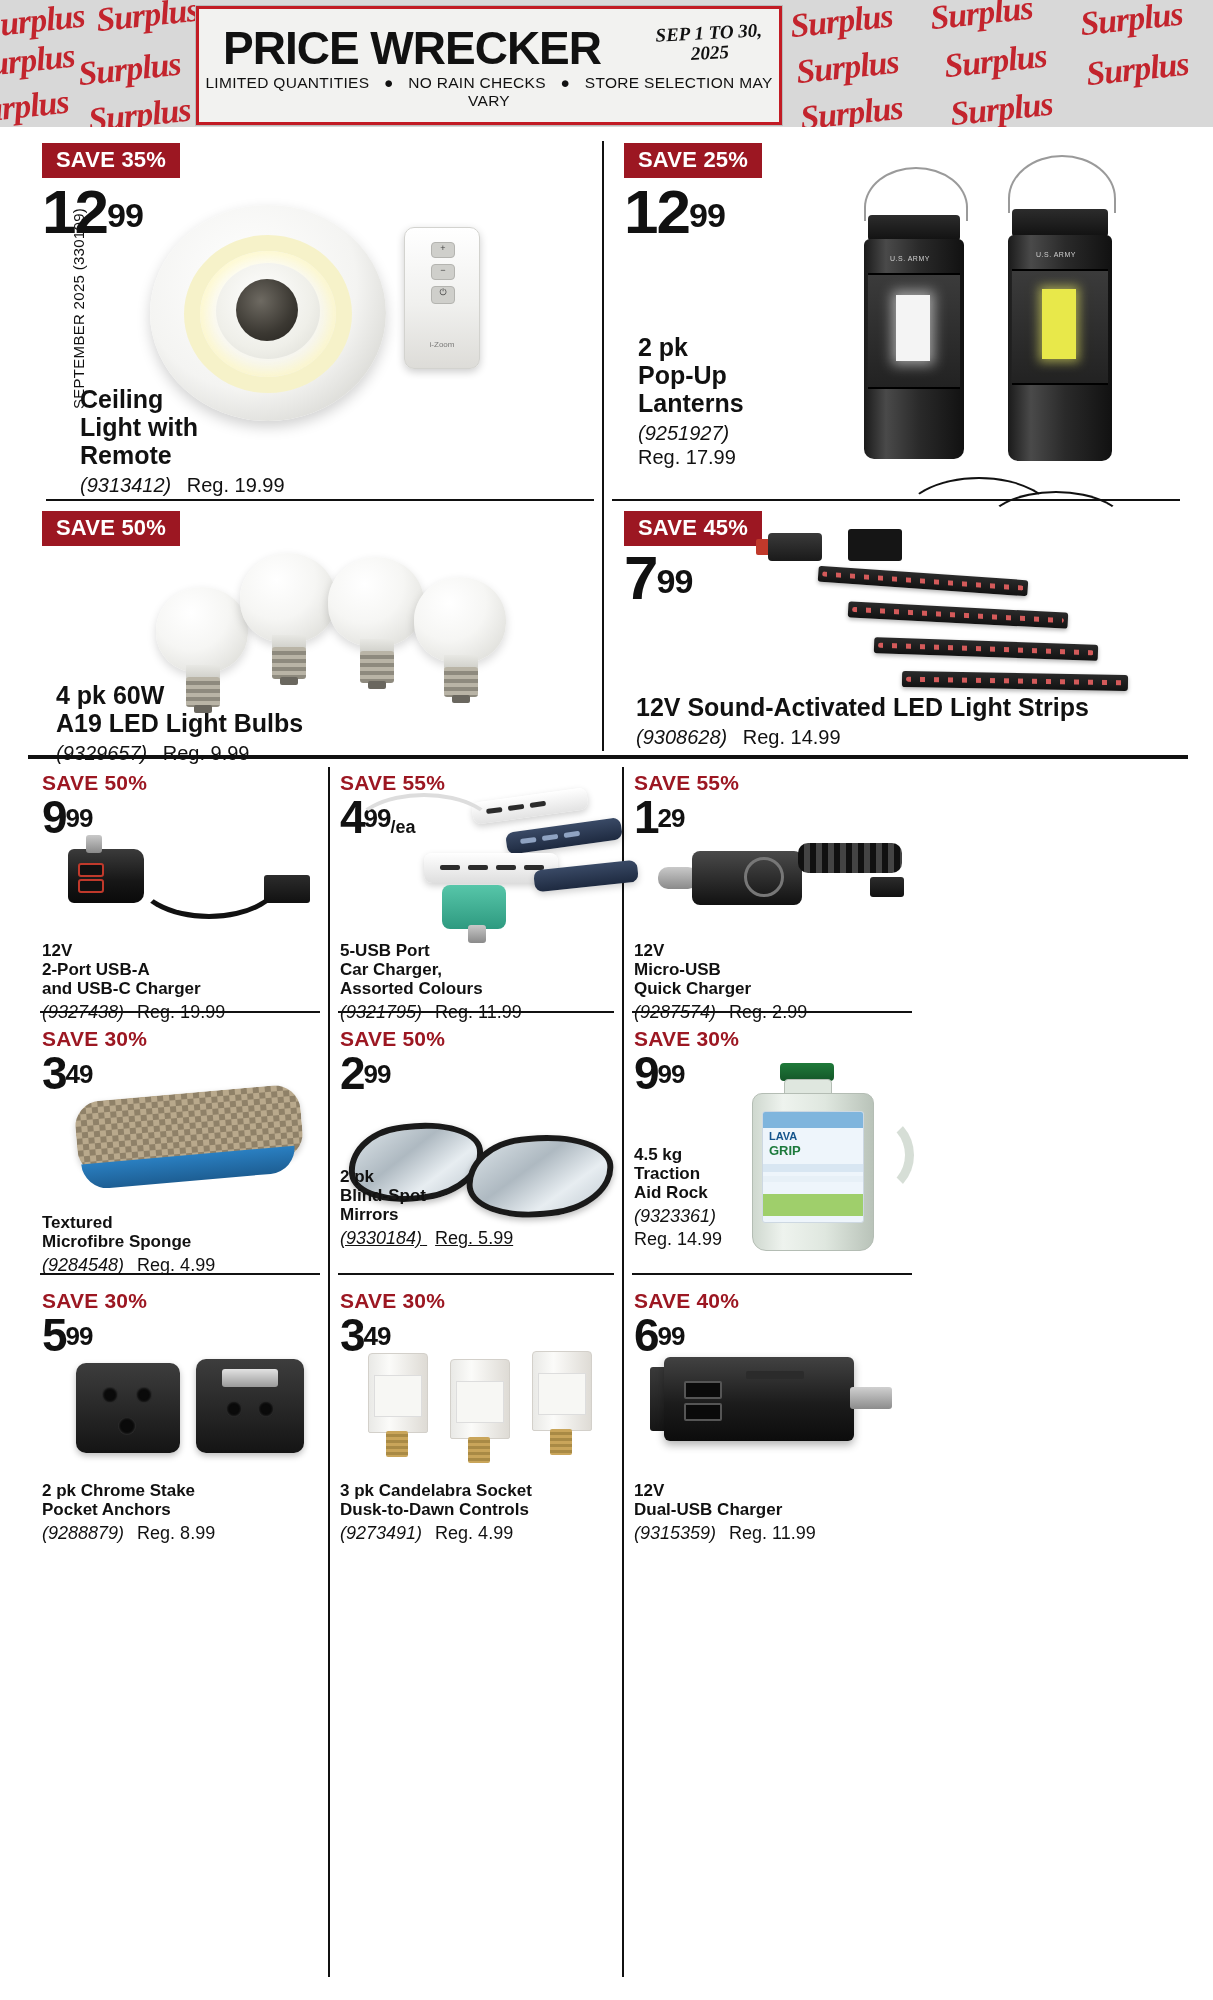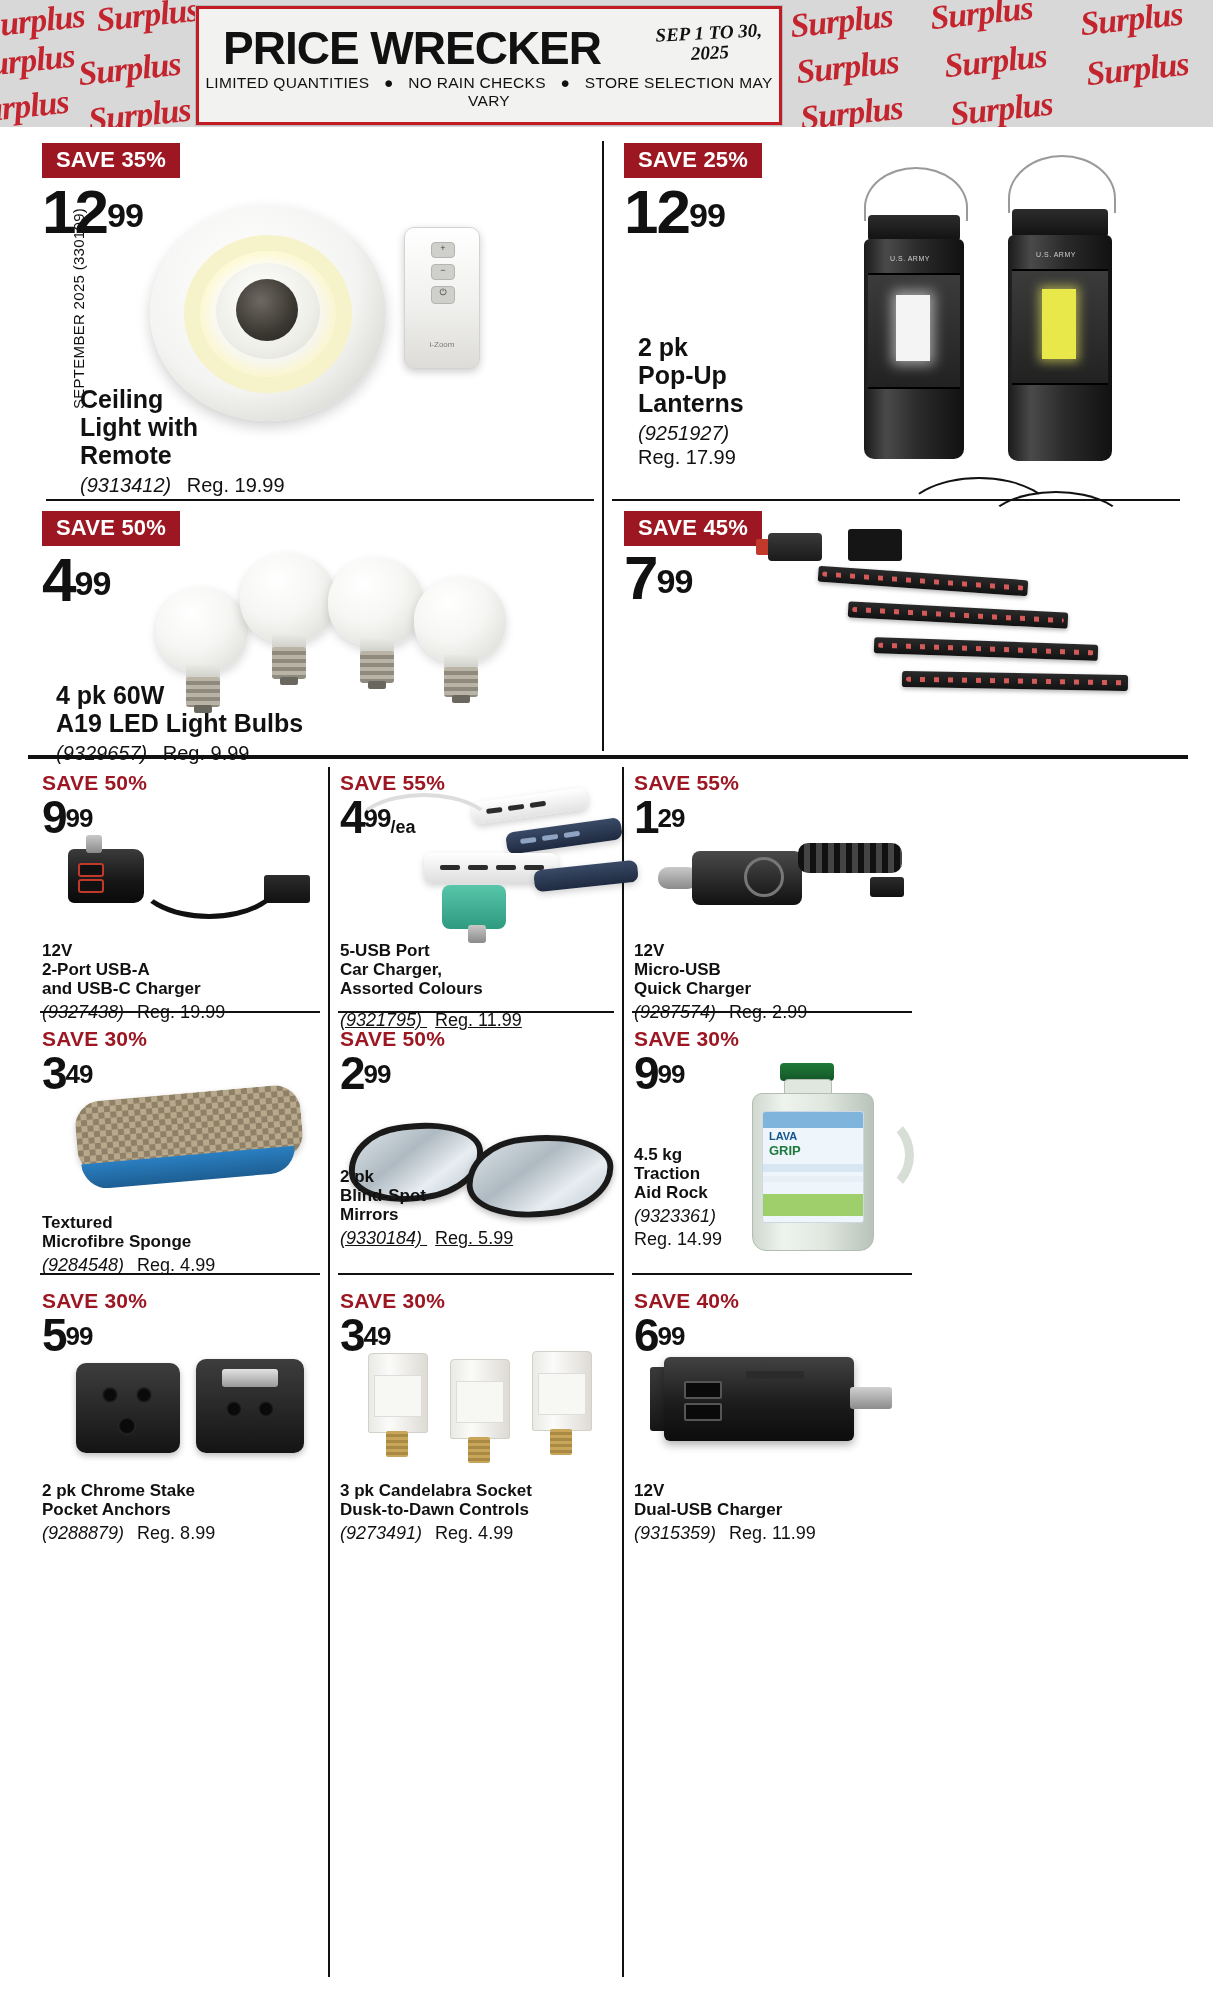--- a/index.html
+++ b/index.html
@@ -421,23 +421,20 @@
       <div class="ptitle">2 pk</div>
       <div class="ptitle">Pop-Up</div>
       <div class="ptitle">Lanterns</div>
       <div class="pmeta" style="margin-top:4px;"><i>(9251927)</i></div>
       <div class="pmeta">Reg. 17.99</div>
     </div>
   </div>
 
   <div class="cell" style="left:14px;top:384px;width:548px;height:240px;">
     <div class="badge">SAVE 50%</div>
-    <div class="price" style="margin-top:6px;">
-      <span class="big">4</span><span class="cents">99</span>
-    </div>
 
     <div class="art" style="left:104px;top:24px;width:420px;height:180px;">
       <div class="bulb" style="left:10px;top:52px;">
         <div class="bulb-glass" style="left:0;top:0;width:92px;height:86px;"></div>
         <div class="bulb-neck" style="left:30px;top:78px;width:34px;height:14px;"></div>
         <div class="bulb-base" style="left:30px;top:90px;width:34px;height:30px;"></div>
         <div class="bulb-tip" style="left:38px;top:118px;width:18px;height:8px;"></div>
       </div>
       <div class="bulb" style="left:94px;top:18px;">
         <div class="bulb-glass" style="left:0;top:0;width:96px;height:90px;"></div>
@@ -489,20 +486,27 @@
         <div class="strip-dots"></div>
       </div>
       <div class="strip" style="left:122px;top:130px;width:224px;height:16px;transform:rotate(2deg);">
         <div class="strip-dots"></div>
       </div>
       <div class="strip" style="left:150px;top:162px;width:226px;height:16px;transform:rotate(1deg);">
         <div class="strip-dots"></div>
       </div>
     </div>
 
+    <div style="position:absolute;left:12px;top:182px;">
+      <div class="ptitle">12V Sound-Activated LED Light Strips</div>
+      <div class="pmeta" style="margin-top:4px;">
+        <i>(9308628)</i>
+        <span style="margin-left:10px;">Reg. 14.99</span>
+      </div>
+    </div>
   </div>
 
   <div class="cell" style="left:14px;top:644px;width:280px;height:234px;">
     <div class="badge-plain">SAVE 50%</div>
     <div class="price price-sm" style="margin-top:2px;">
       <span class="big">9</span><span class="cents">99</span>
     </div>
 
     <div class="art" style="left:26px;top:58px;width:252px;height:110px;">
       <div class="cc-body" style="left:0px;top:20px;width:76px;height:54px;"></div>
@@ -550,21 +554,21 @@
       <div class="hub" style="left:158px;top:76px;width:104px;height:22px;background:linear-gradient(180deg,#3a4a66,#1e2a40);transform:rotate(-6deg);"></div>
       <div class="cc-body" style="left:66px;top:96px;width:64px;height:44px;background:linear-gradient(180deg,#57c6a9,#2e9a80);border-radius:8px;"></div>
       <div class="cc-tip" style="left:92px;top:136px;width:18px;height:18px;"></div>
       <div class="cc-cable" style="left:-26px;top:4px;width:140px;height:72px;border-color:#ddd transparent transparent transparent;border-width:4px;"></div>
     </div>
 
     <div style="position:absolute;left:0px;top:170px;">
       <div class="ptitle-sm">5-USB Port</div>
       <div class="ptitle-sm">Car Charger,</div>
       <div class="ptitle-sm">Assorted Colours</div>
-      <div class="pmeta-sm" style="margin-top:11px;text-decoration:underline;">
+      <div class="pmeta-sm" style="margin-top:3px;">
         <i>(9321795)</i>
         <span style="margin-left:8px;">Reg. 11.99</span>
       </div>
     </div>
   </div>
 
   <div class="cell" style="left:606px;top:644px;width:280px;height:234px;">
     <div class="badge-plain">SAVE 55%</div>
     <div class="price price-sm" style="margin-top:2px;">
       <span class="big">1</span><span class="cents">29</span>

